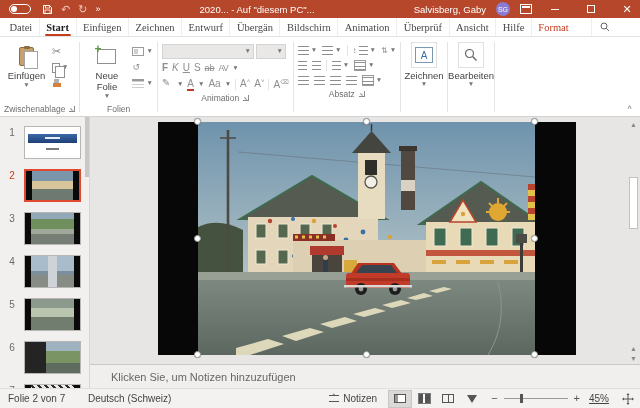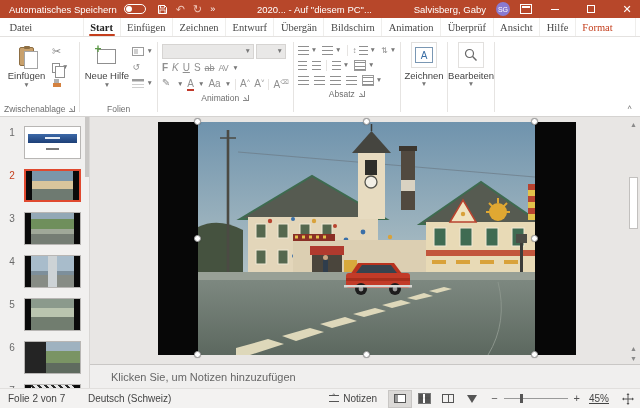--- a/index.html
+++ b/index.html
@@ -26,21 +26,21 @@
   .winbtn .max { width:8px; height:8px; border:1px solid #fff; display:block; }
   .winbtn.close { font-size:11px; }
   .ribbonopts { width:12px; height:10px; border:1px solid #fff; position:relative; }
   .ribbonopts::after { content:""; position:absolute; left:1px; top:1px; right:1px; height:2px; background:#fff; }
 
   
   .tabrow { height:19px; background:#fff; border-bottom:1px solid #e4e2e0; display:flex; align-items:stretch;
             font-size:10.5px; color:#484848; padding-left:3px; }
   .tab { padding:0 6.5px; display:flex; align-items:center; position:relative; white-space:nowrap;font-family:Liberation Serif, serif; }
   .tab + .tab { border-left:1px solid #efeeec; }
-  .tab.active { font-weight:bold; color:#222;margin-left:44px; }
+  .tab.active { font-weight:bold; color:#222; }
   .tab.active::after { content:""; position:absolute; left:5px; right:5px; bottom:0; height:2.5px;
             background:#c43e1c; border-radius:2px; }
   .tab.contextual { color:#c43e1c; }
   .tabsearch { margin-left:16px; display:flex; align-items:center; gap:6px; color:#555; padding:0 8px;
             border-left:1px solid #efeeec; }
 
   
   .ribbon { height:80px; background:#fff; border-bottom:1px solid #d5d3d1; display:flex; padding:1px 0 0 1px;
             position:relative; }
   .rgroup { display:flex; flex-direction:column; padding:2px 3px 0; }
@@ -178,21 +178,20 @@
   .zoomtrack { width:64px; height:1px; background:#9a9a9a; position:relative; }
   .zoomthumb { position:absolute; left:16px; top:-4px; width:3px; height:9px; background:#555; }
   .zoom-pm { font-size:11px; color:#555; line-height:1; }
   .sb-zoomlevel { width:24px; text-align:center;text-decoration:underline; }
   .fiticon { margin-left:4px; }
 </style>
 </head>
 <body>
 
 <div class="titlebar">
-  <span>Automatisches Speichern</span>
   <span class="autosave-toggle"></span>
   <span class="qat">
     <svg width="11" height="11" viewBox="0 0 11 11">
       <path d="M1.5 1.5h6l2 2v6h-8z" fill="none" stroke="#fff" stroke-width="1"></path>
       <rect x="3" y="6" width="5" height="3.5" fill="none" stroke="#fff" stroke-width="0.8"></rect>
       <rect x="3.5" y="1.5" width="4" height="2.5" fill="none" stroke="#fff" stroke-width="0.8"></rect>
     </svg>
     <span class="glyph">↶</span>
     <span class="glyph">↻</span>
     <span class="glyph" style="color:#fff;font-size:9px;">»</span>
@@ -265,21 +264,21 @@
     </div>
   </div>
   <div class="vdiv"></div>
 
   <div class="rgroup">
     <div class="rgroup-body">
       <div class="bigbtn">
         <span class="bicon">
             <span class="newslide"></span>
           </span>
-        <span>Neue Hilfe</span>
+        <span>Neue Folie</span>
         <span class="caret">▼</span>
       </div>
       <div class="smallcol">
         <span class="smallbtn">
             <span class="layouticon"></span>
             <span class="caret">▼</span>
           </span>
         <span class="smallbtn">
             <span class="reseticon">↺</span>
           </span>

